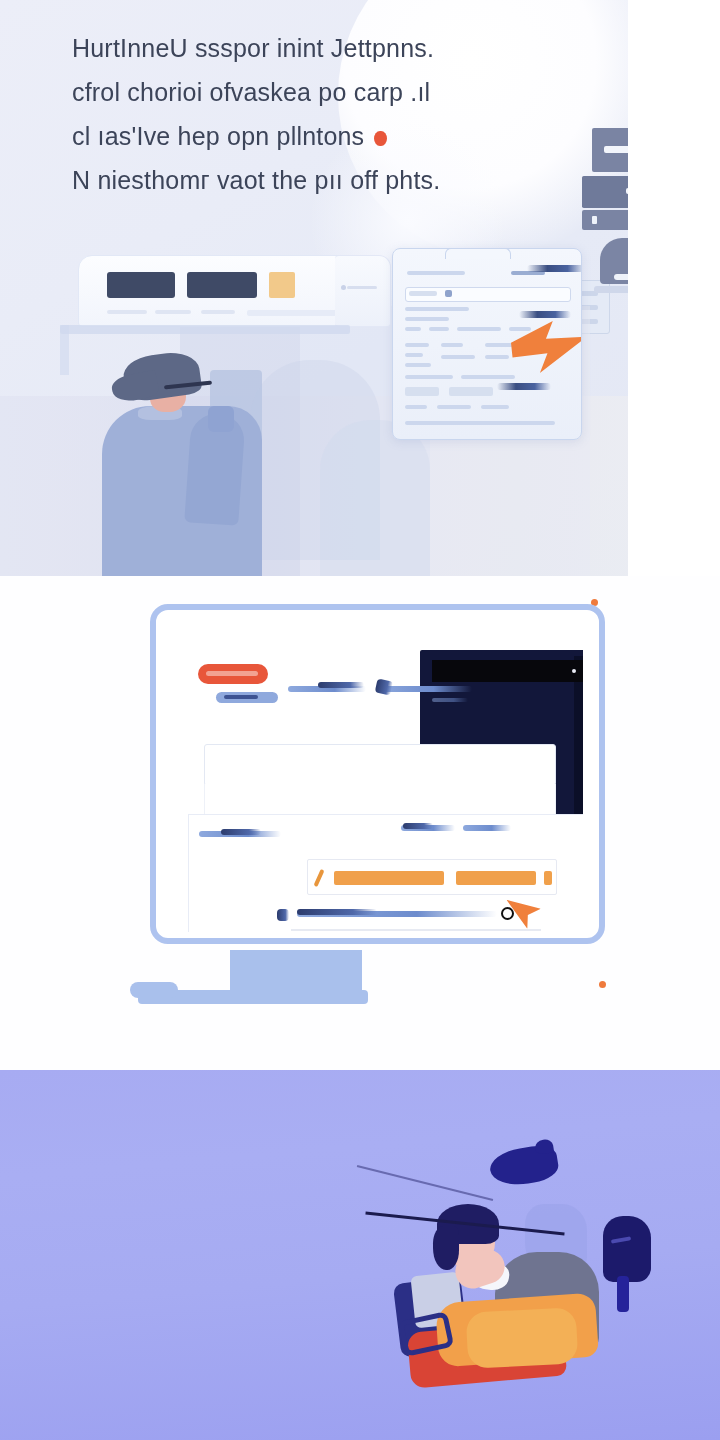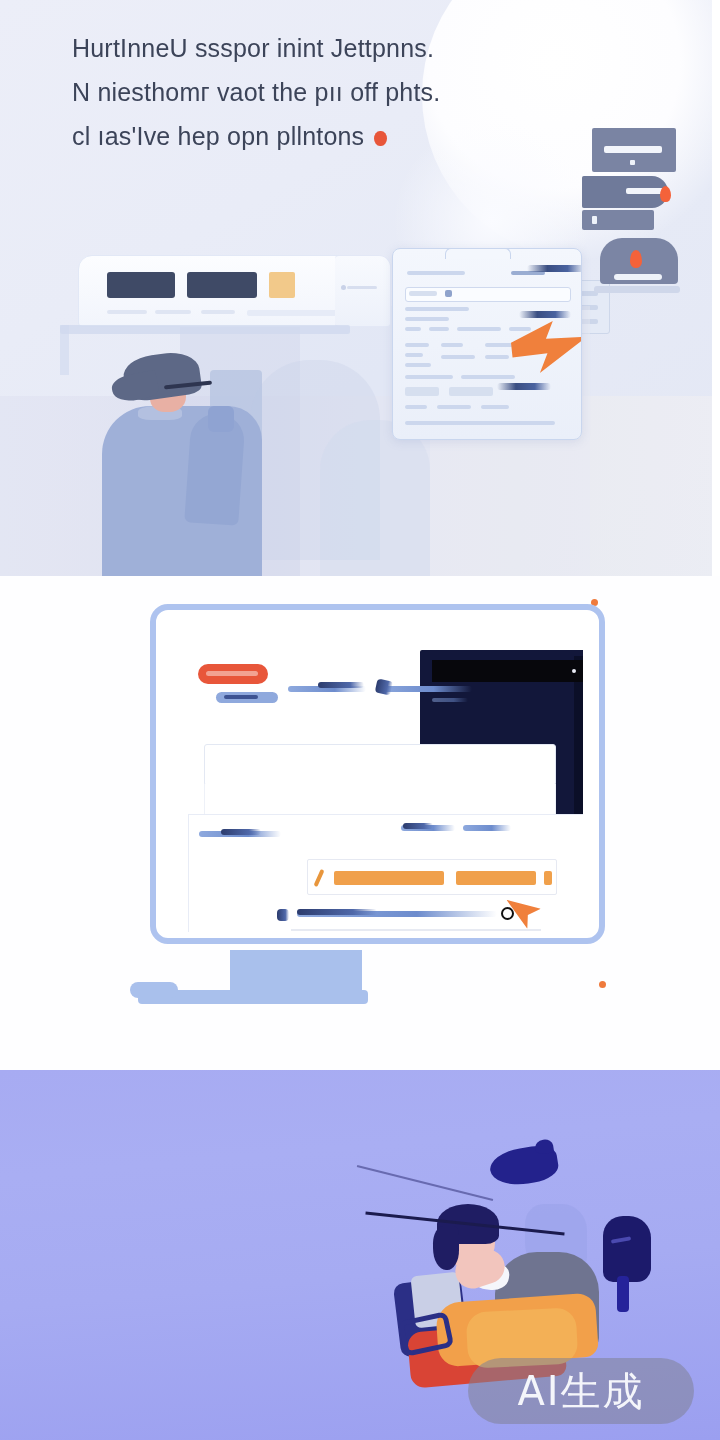--- a/index.html
+++ b/index.html
@@ -6,21 +6,21 @@
   html,body{margin:0;padding:0;}
   body{
     width:720px;height:1440px;overflow:hidden;
     font-family:"Liberation Sans","DejaVu Sans",sans-serif;
     background:#ffffff;
   }
   .page{position:relative;width:720px;height:1440px;overflow:hidden;}
 
   
   .panel1{
-    position:absolute;left:0;top:0;width:712px;height:576px;
+    position:absolute;left:0;top:0;width:628px;height:576px;
     background:linear-gradient(150deg,#eceef8 0%,#e9ecf7 35%,#e6eaf6 60%,#e3e7f4 100%);
     overflow:hidden;
   }
   .p1-glow{
     position:absolute;right:-40px;top:-70px;width:330px;height:330px;border-radius:50%;
     background:radial-gradient(circle at 40% 40%,#ffffff 0%,#fdfdff 45%,rgba(255,255,255,0) 72%);
   }
   .p1-glow2{
     position:absolute;right:120px;top:120px;width:200px;height:200px;border-radius:50%;
     background:radial-gradient(circle at 50% 50%,#fafbff 0%,rgba(250,251,255,0) 70%);
@@ -217,22 +217,23 @@
 <body>
 
 <div class="page">
 
   <div class="panel1">
     <div class="p1-glow"></div>
     <div class="p1-glow2"></div>
 
     <div class="headline">
       <span class="ln">HurtInneU ssspor inint Jettpnns.</span>
+      <span class="ln">cfrol chorioi ofvaskea po carp .ıl</span>
+      <span class="ln"><span>cl ıas'Ive hep opn pllntons</span><i class="dot-orange"></i></span>
       <span class="ln">N niesthomг vaot the pıı off phts.</span>
-      <span class="ln"><span>cl ıas'Ive hep opn pllntons</span><i class="dot-orange"></i></span>
     </div>
 
     <div class="server">
       <div class="top">
           <span class="s"></span>
           <span class="d"></span>
         </div>
       <div class="mid">
           <span class="s"></span>
         </div>
@@ -404,17 +405,14 @@
     <span class="fig-hair2"></span>
     <span class="fig-collar"></span>
     <span class="fig-arm"></span>
     <span class="rod"></span>
     <span class="bag-red"></span>
     <span class="bag-or"></span>
     <span class="bag-or2"></span>
     <span class="handle"></span>
   </div>
 
-  <div class="watermark">
-    <span>AI生成</span>
-  </div>
 
 </div>
 
 </body></html>

